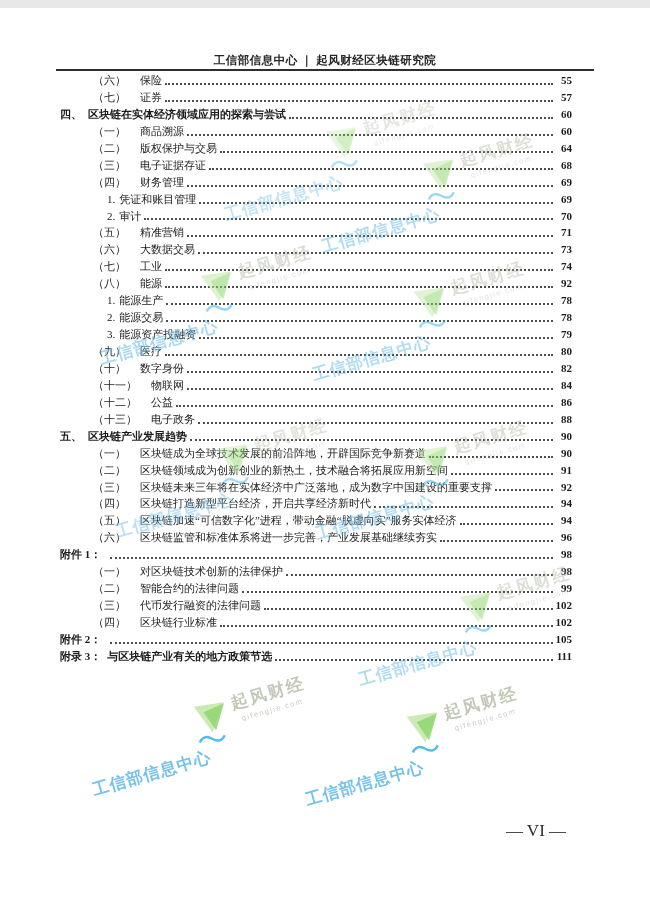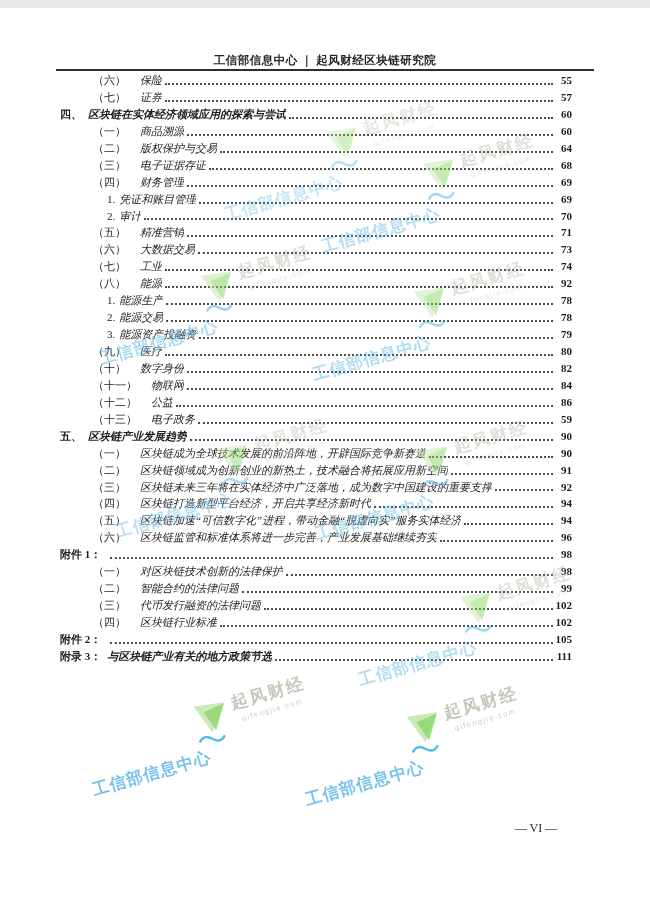--- a/index.html
+++ b/index.html
@@ -27,32 +27,32 @@
     display:flex; align-items:baseline;
     height:16.94px; line-height:16.94px;
     font-size:11px; white-space:nowrap; overflow:hidden;
   }
   .toc-row.lv1 { font-weight:600; }
   .toc-row.lv1 .label { margin-right:6px; }
   .toc-row.lv2 { padding-left:33px; }
   .toc-row.lv2 .label { margin-right:14px; }
   .toc-row.lv3 { padding-left:47px; }
   .toc-row.lv3 .label { margin-right:4px; }
-  .toc-row .title { flex:0 1 auto; overflow:hidden;font-style:italic; }
+  .toc-row .title { flex:0 1 auto; overflow:hidden; }
   .toc-row .dots {
     flex:1 1 8px; min-width:8px;
     border-bottom:2px dotted #4d4d4d;
     align-self:flex-end; margin:0 3px 4px 3px; height:0;
   }
   .toc-row .pg { flex:0 0 auto; min-width:16px; text-align:right; font-weight:bold; }
   .toc-row.lv1 .pg { font-weight:600; }
   
   .footer {
     position:absolute; top:813px; left:498px; width:76px;
-    text-align:center; font-size:12px; color:#2b2b2b;
+    text-align:center; font-size:17px; color:#2b2b2b;
     font-family:"Liberation Serif","DejaVu Serif",serif;
   }
   
   .wm-layer { position:absolute; inset:0; pointer-events:none; z-index:5; }
   .wm-unit { position:absolute; width:260px; height:100px; }
   .wm-unit svg { overflow:visible; display:block; }
 </style>
 </head>
 <body>
 
@@ -181,21 +181,21 @@
       <div class="toc-row lv2">
       <span class="label">（十二）</span>
       <span class="title">公益</span>
       <span class="dots"></span>
       <span class="pg">86</span>
     </div>
       <div class="toc-row lv2">
       <span class="label">（十三）</span>
       <span class="title">电子政务</span>
       <span class="dots"></span>
-      <span class="pg">59</span>
+      <span class="pg">88</span>
     </div>
       <div class="toc-row lv1">
       <span class="label">五、</span>
       <span class="title">区块链产业发展趋势</span>
       <span class="dots"></span>
       <span class="pg">90</span>
     </div>
       <div class="toc-row lv2">
       <span class="label">（一）</span>
       <span class="title">区块链成为全球技术发展的前沿阵地，开辟国际竞争新赛道</span>

